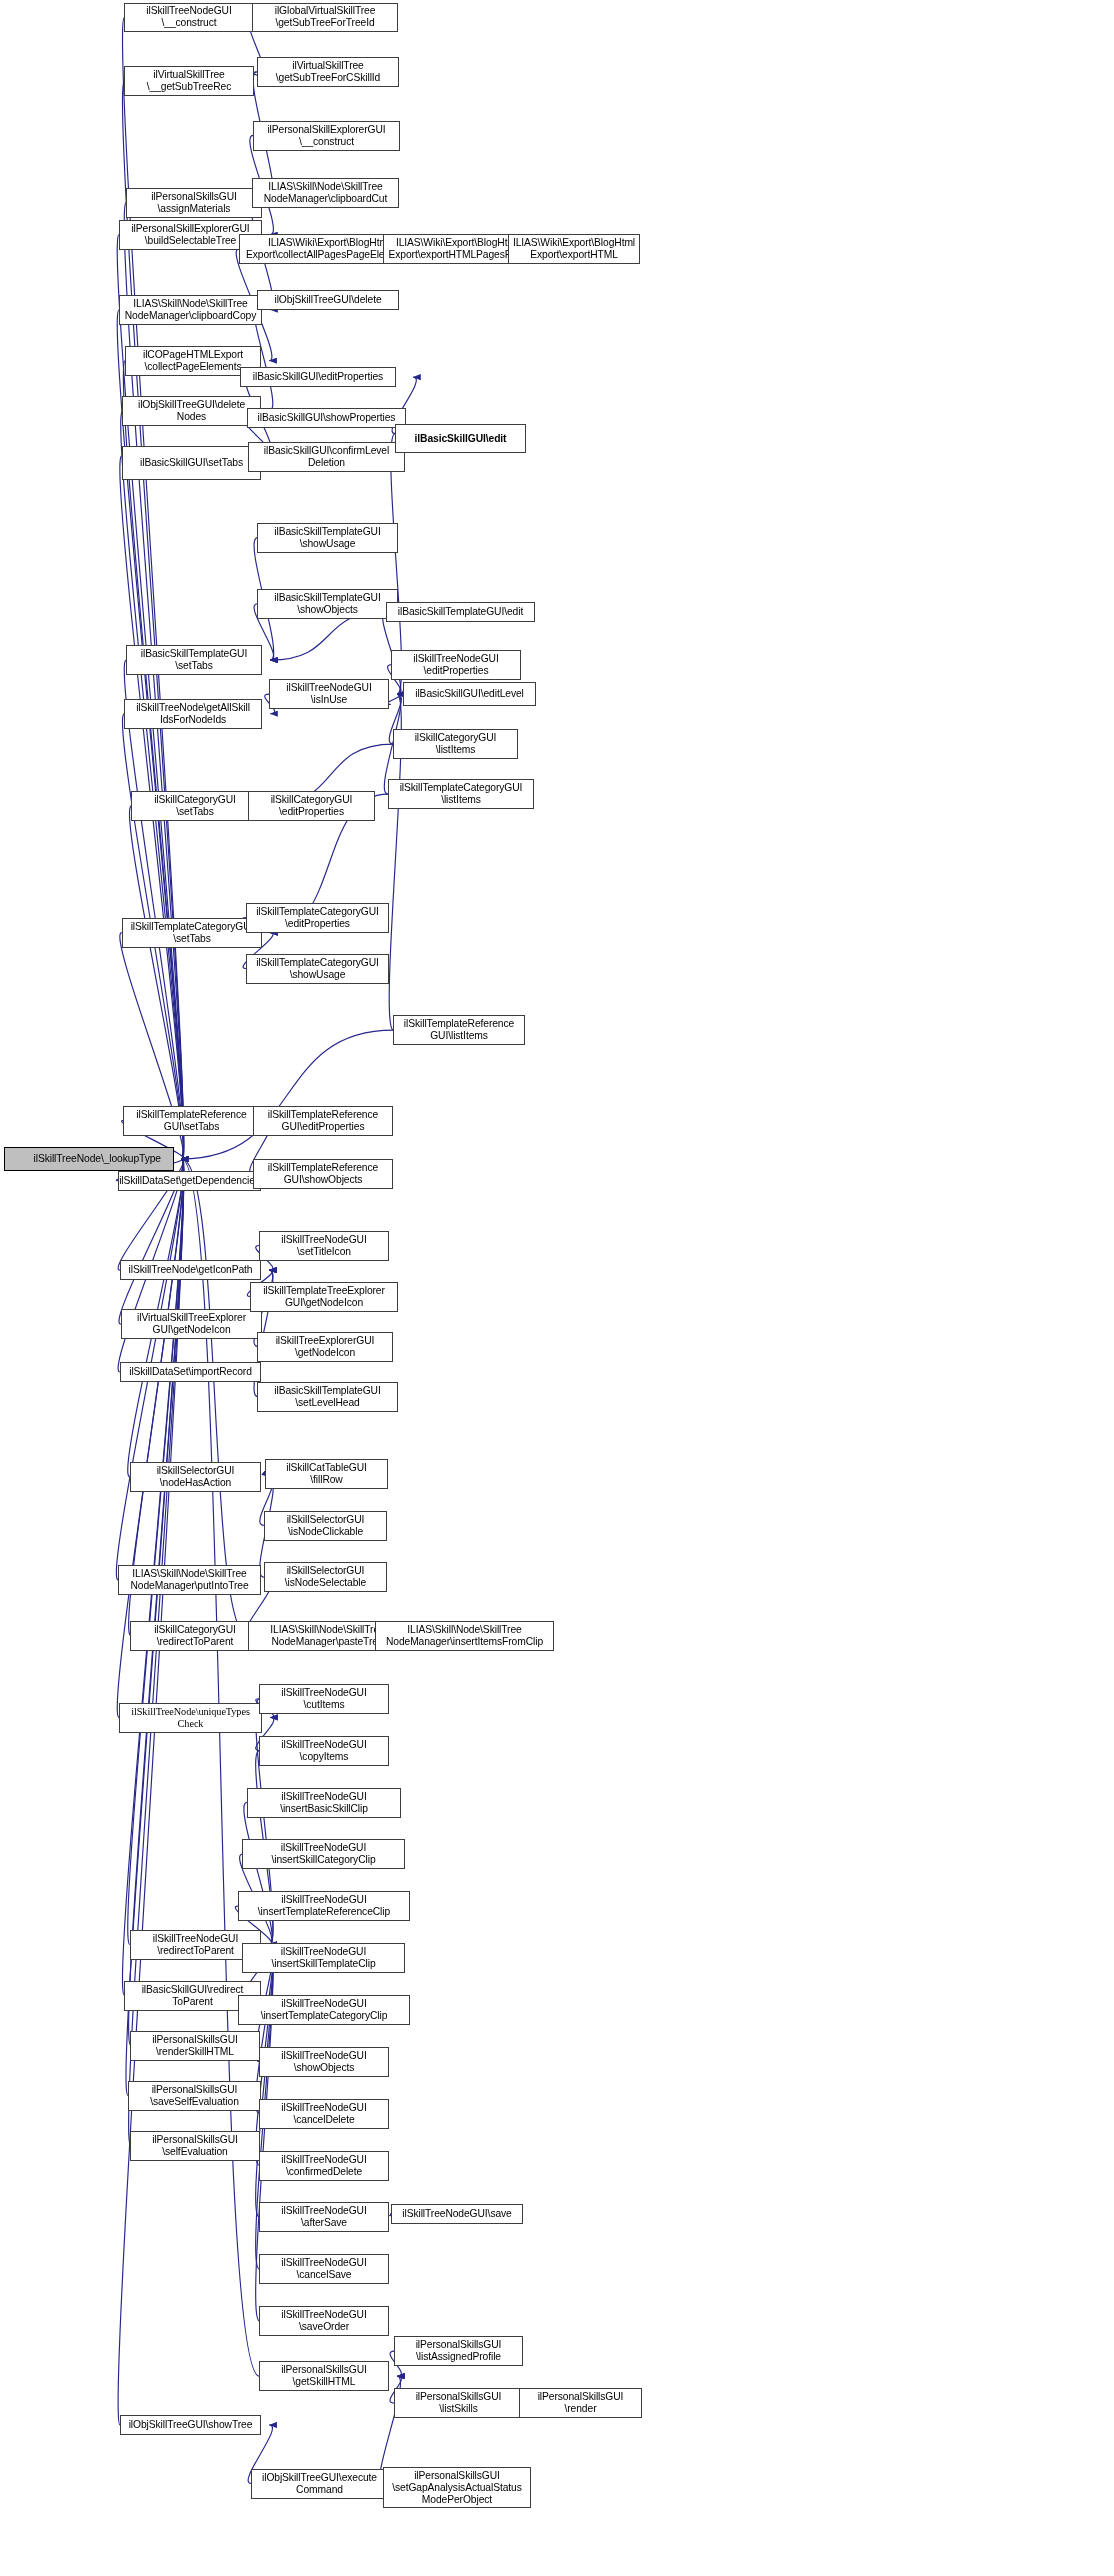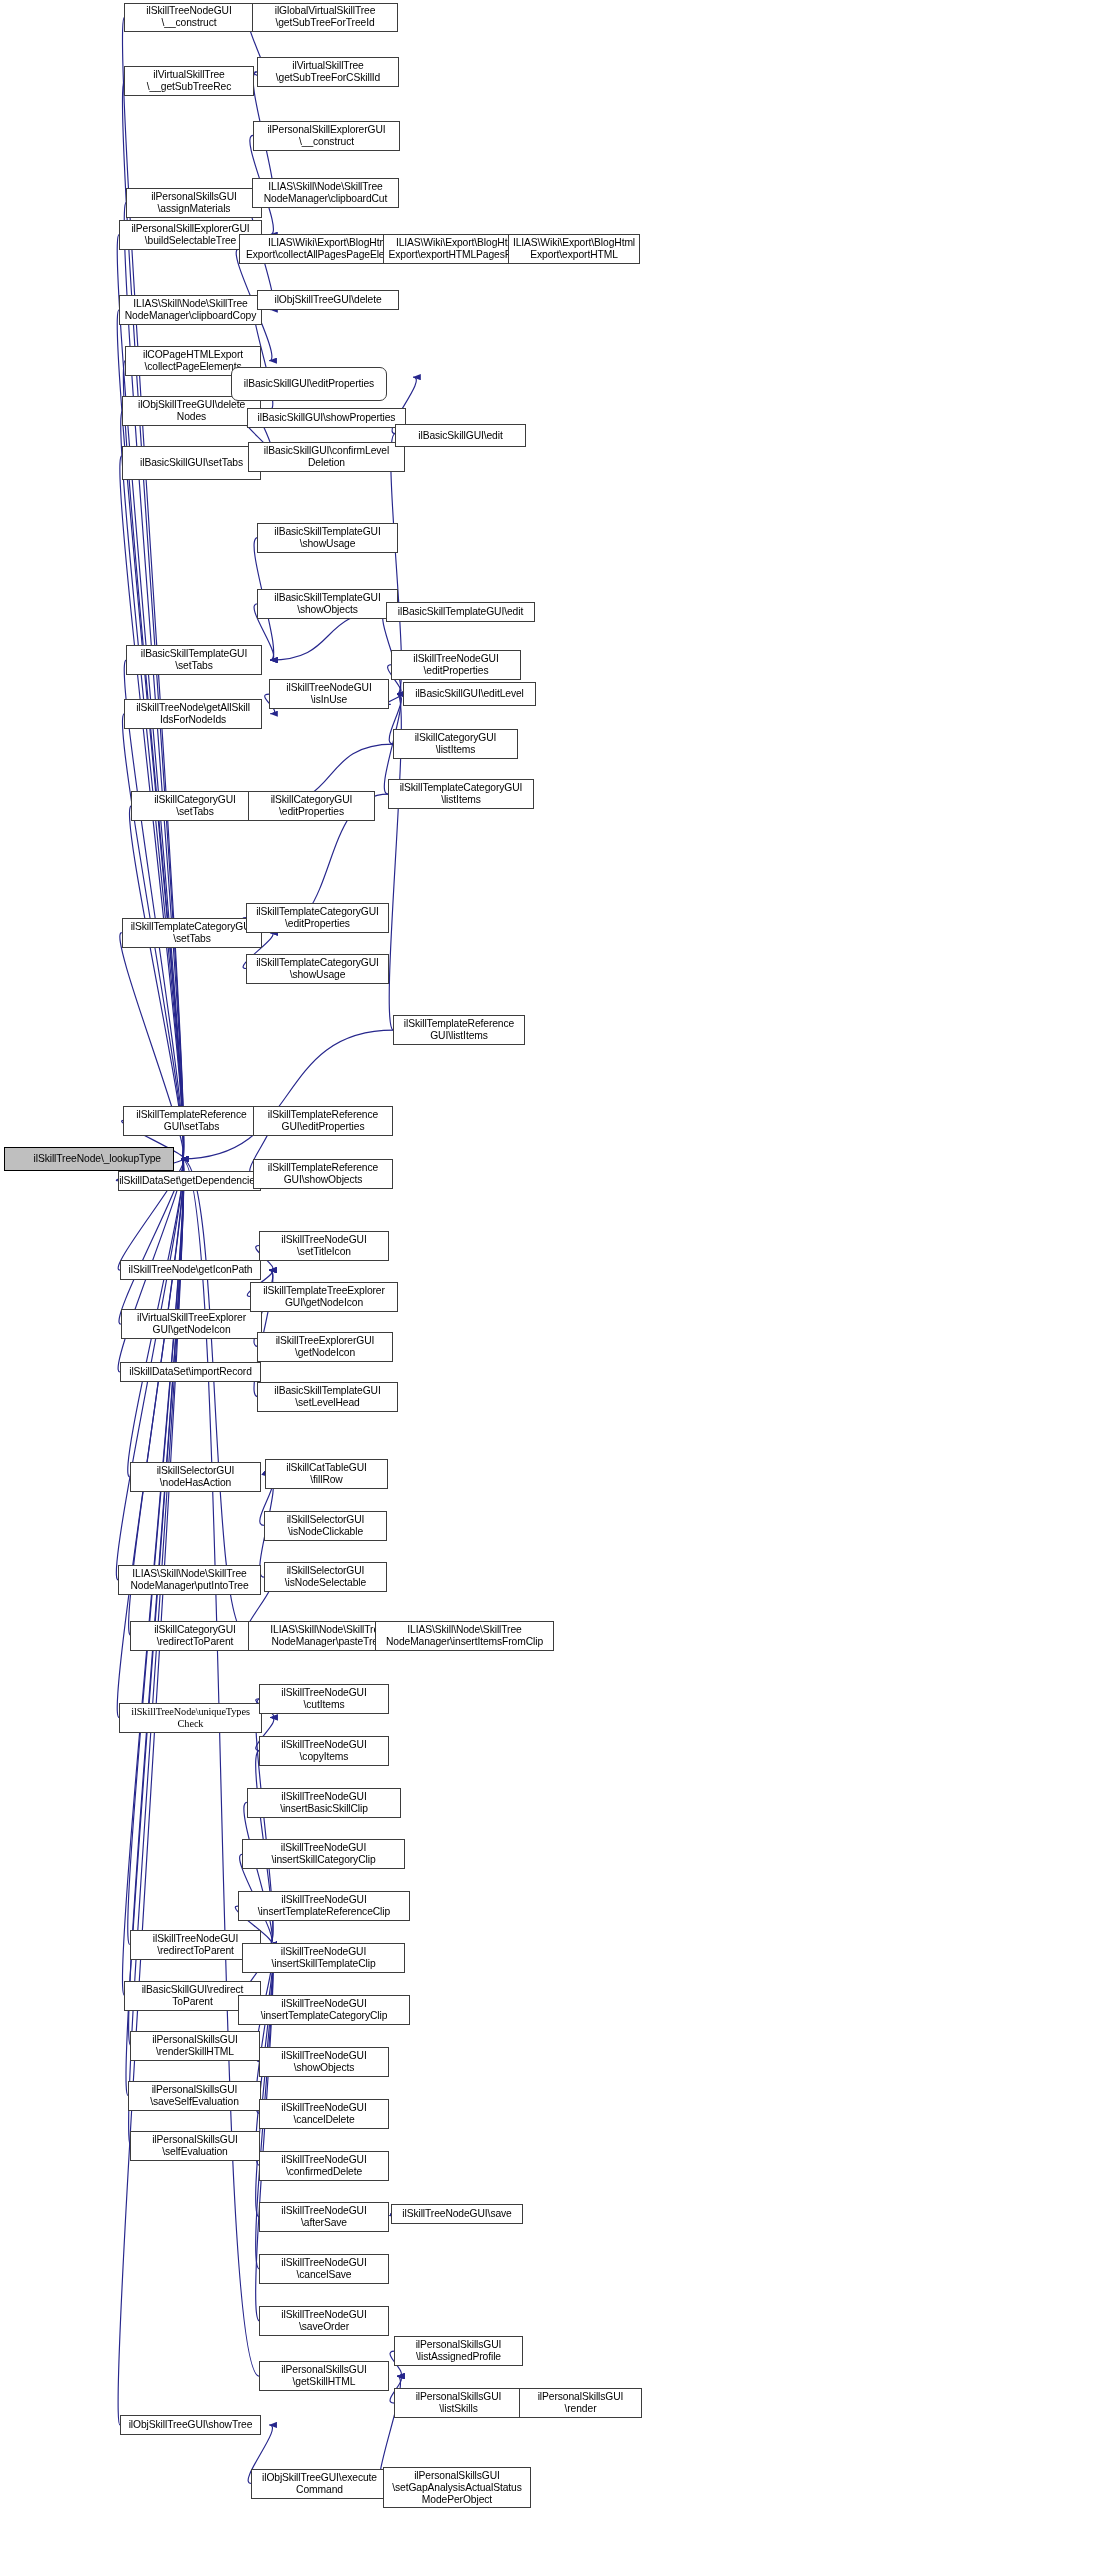--- a/index.html
+++ b/index.html
@@ -207,21 +207,21 @@
 \getSubTreeForTreeId</div>
       <div class="node" style="left: 257px; top: 57px; width: 142px; height: 29.5px;">ilVirtualSkillTree
 \getSubTreeForCSkillId</div>
       <div class="node" style="left: 253px; top: 121px; width: 147px; height: 29.5px;">ilPersonalSkillExplorerGUI
 \__construct</div>
       <div class="node" style="left: 252px; top: 178px; width: 147px; height: 29.5px;">ILIAS\Skill\Node\SkillTree
 NodeManager\clipboardCut</div>
       <div class="node" style="left: 239px; top: 234px; width: 180px; height: 29.5px;">ILIAS\Wiki\Export\BlogHtml
 Export\collectAllPagesPageElements</div>
       <div class="node" style="left: 257px; top: 290px; width: 142px; height: 19.7px;">ilObjSkillTreeGUI\delete</div>
-      <div class="node" style="left: 231px; top: 367px; width: 156px; height: 34px; border-radius: 7px;">ilBasicSkillGUI\editProperties</div>
+      <div class="node" style="left: 240px; top: 367px; width: 156px; height: 20px;">ilBasicSkillGUI\editProperties</div>
       <div class="node" style="left: 247px; top: 408px; width: 159px; height: 19.7px;">ilBasicSkillGUI\showProperties</div>
       <div class="node" style="left: 248px; top: 442px; width: 157px; height: 29.5px;">ilBasicSkillGUI\confirmLevel
 Deletion</div>
       <div class="node" style="left: 257px; top: 523px; width: 141px; height: 29.5px;">ilBasicSkillTemplateGUI
 \showUsage</div>
       <div class="node" style="left: 257px; top: 589px; width: 141px; height: 29.5px;">ilBasicSkillTemplateGUI
 \showObjects</div>
       <div class="node" style="left: 269px; top: 679px; width: 120px; height: 29.5px;">ilSkillTreeNodeGUI
 \isInUse</div>
       <div class="node" style="left: 248px; top: 791px; width: 127px; height: 29.5px;">ilSkillCategoryGUI
@@ -275,21 +275,21 @@
       <div class="node" style="left: 259px; top: 2254px; width: 130px; height: 29.5px;">ilSkillTreeNodeGUI
 \cancelSave</div>
       <div class="node" style="left: 259px; top: 2306px; width: 130px; height: 29.5px;">ilSkillTreeNodeGUI
 \saveOrder</div>
       <div class="node" style="left: 259px; top: 2361px; width: 130px; height: 29.5px;">ilPersonalSkillsGUI
 \getSkillHTML</div>
       <div class="node" style="left: 251px; top: 2469px; width: 137px; height: 29.5px;">ilObjSkillTreeGUI\execute
 Command</div>
       <div class="node" style="left: 383px; top: 234px; width: 148px; height: 29.5px;">ILIAS\Wiki\Export\BlogHtml
 Export\exportHTMLPagesPrint</div>
-      <div class="node" style="left: 395px; top: 424px; width: 131px; height: 23px;">ilBasicSkillGUI\edit</div>
+      <div class="node" style="left: 395px; top: 424px; width: 131px; height: 29px; font-weight: bold;">ilBasicSkillGUI\edit</div>
       <div class="node" style="left: 386px; top: 602px; width: 149px; height: 19.7px;">ilBasicSkillTemplateGUI\edit</div>
       <div class="node" style="left: 391px; top: 650px; width: 130px; height: 29.5px;">ilSkillTreeNodeGUI
 \editProperties</div>
       <div class="node" style="left: 391px; top: 682px; width: 133px; height: 24px; margin-left: 12px;">ilBasicSkillGUI\editLevel</div>
       <div class="node" style="left: 393px; top: 729px; width: 125px; height: 29.5px;">ilSkillCategoryGUI
 \listItems</div>
       <div class="node" style="left: 388px; top: 779px; width: 146px; height: 29.5px;">ilSkillTemplateCategoryGUI
 \listItems</div>
       <div class="node" style="left: 393px; top: 1015px; width: 132px; height: 29.5px;">ilSkillTemplateReference
 GUI\listItems</div>

